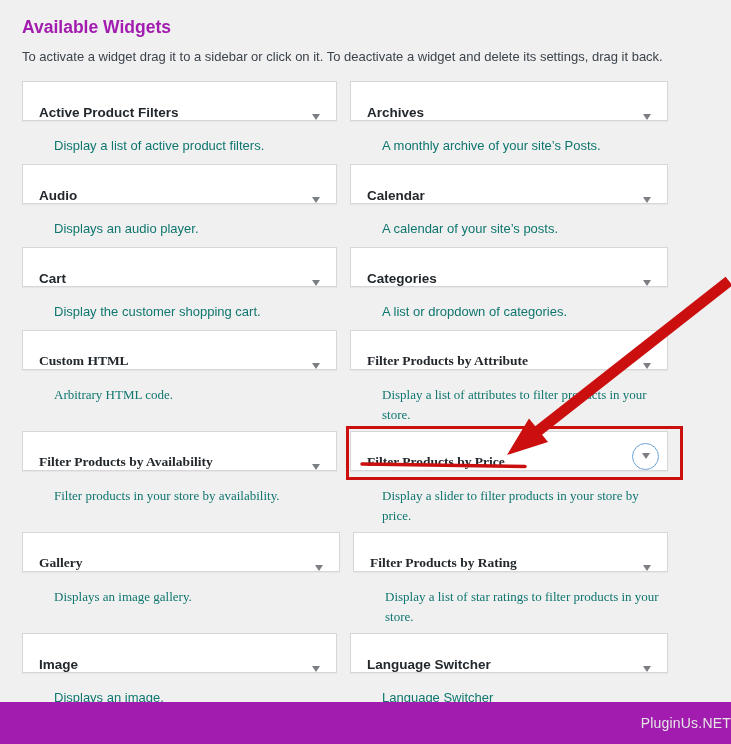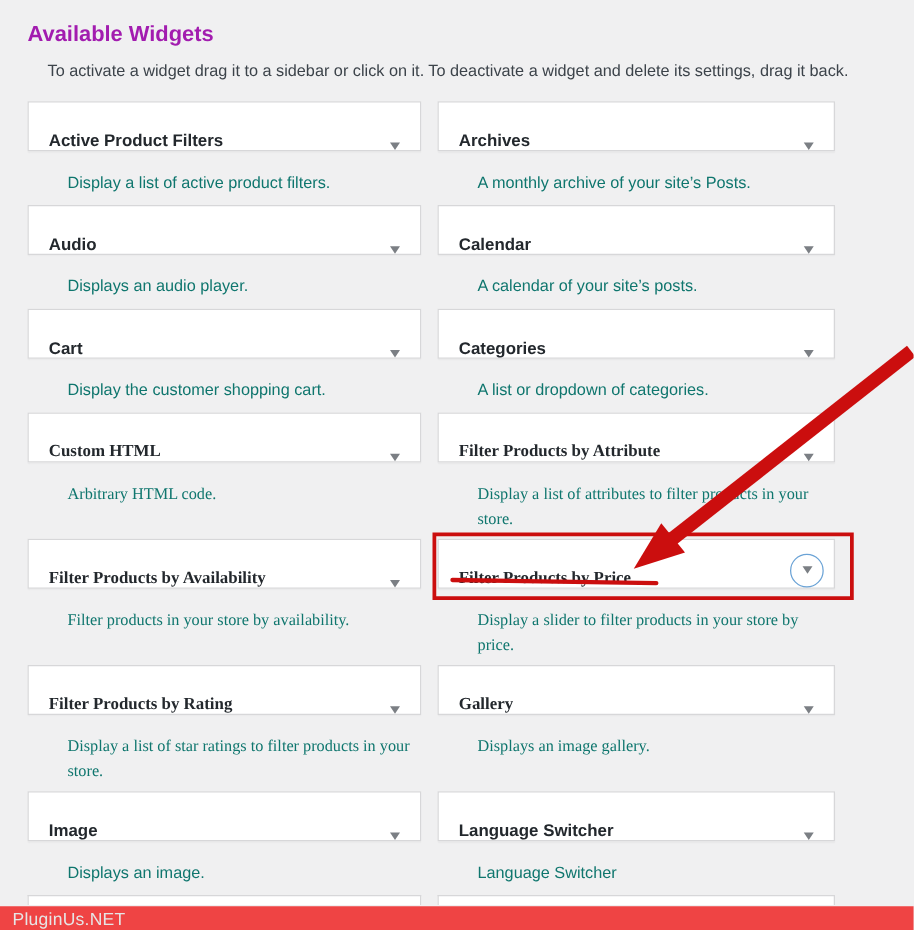--- a/index.html
+++ b/index.html
@@ -7,21 +7,21 @@
     width:731px;height:744px;position:relative;overflow:hidden;
     background:#f0f0f1;
     font-family:"Liberation Sans", sans-serif;
     -webkit-font-smoothing:antialiased;
   }
   .page-title{
     margin:0;padding:16px 0 0 22px;
     font-size:17.5px;font-weight:600;color:#a21caf;line-height:23px;
   }
   .page-subtitle{
-    margin:8px 0 0 16px;padding-left:22px;
+    margin:8px 0 0 0;padding-left:22px;
     font-size:13px;color:#3c434a;line-height:19.5px;
   }
   .grid{margin:14px 0 0 22px;width:646px;}
   .row{display:flex;gap:13px;height:83px;}
   .row.tall{height:101px;font-family:Liberation Serif, serif;}
   .cell{display:flex;flex-direction:column;}
   .cell.left{width:315px;}
   .cell.right{width:318px;}
   .card{
     box-sizing:border-box;height:40px;
@@ -46,23 +46,23 @@
   .desc{
     margin:15px 0 0 32px;
     font-size:13px;color:#0f766e;line-height:20.5px;
   }
   .stub-row{display:flex;gap:13px;}
   .stub{box-sizing:border-box;height:8px;background:#fff;border:1px solid #d7d7d9;border-bottom:none;}
   .stub.l{width:315px;}
   .stub.r{width:318px;}
   .overlay{position:absolute;left:0;top:0;width:731px;height:744px;pointer-events:none;z-index:5;}
   .footer{
-    position:absolute;left:0;bottom:0;width:100%;height:19px;
-    background:#ef4444;z-index:10;
-    display:flex;align-items:center;
+    position:absolute;left:0;bottom:0;width:100%;height:42px;
+    background:#a21caf;z-index:10;
+    display:flex;align-items:center;justify-content:flex-end;
   }
   .footer-brand{color:#e6e6e6;font-size:14px;padding-left:10px;letter-spacing:.2px;}
 </style>
 </head>
 <body>
 
 <h2 class="page-title">Available Widgets</h2>
 <p class="page-subtitle">To activate a widget drag it to a sidebar or click on it. To deactivate a widget and delete its settings, drag it back.</p>
 
 <div class="grid">
@@ -166,37 +166,37 @@
         <span class="card-title">Filter Products by Price</span>
         <button class="toggle circled">
             <span class="tri"></span>
           </button>
       </div>
       <div class="desc">Display a slider to filter products in your store by price.</div>
     </div>
   </div>
 
   <div class="row tall">
+    <div class="cell right">
+      <div class="card">
+        <span class="card-title">Gallery</span>
+        <button class="toggle">
+            <span class="tri"></span>
+          </button>
+      </div>
+      <div class="desc">Displays an image gallery.</div>
+    </div>
     <div class="cell left">
       <div class="card">
         <span class="card-title">Filter Products by Rating</span>
         <button class="toggle">
             <span class="tri"></span>
           </button>
       </div>
       <div class="desc">Display a list of star ratings to filter products in your store.</div>
-    </div>
-    <div class="cell right">
-      <div class="card">
-        <span class="card-title">Gallery</span>
-        <button class="toggle">
-            <span class="tri"></span>
-          </button>
-      </div>
-      <div class="desc">Displays an image gallery.</div>
     </div>
   </div>
 
   <div class="row">
     <div class="cell left">
       <div class="card">
         <span class="card-title">Image</span>
         <button class="toggle">
             <span class="tri"></span>
           </button>

